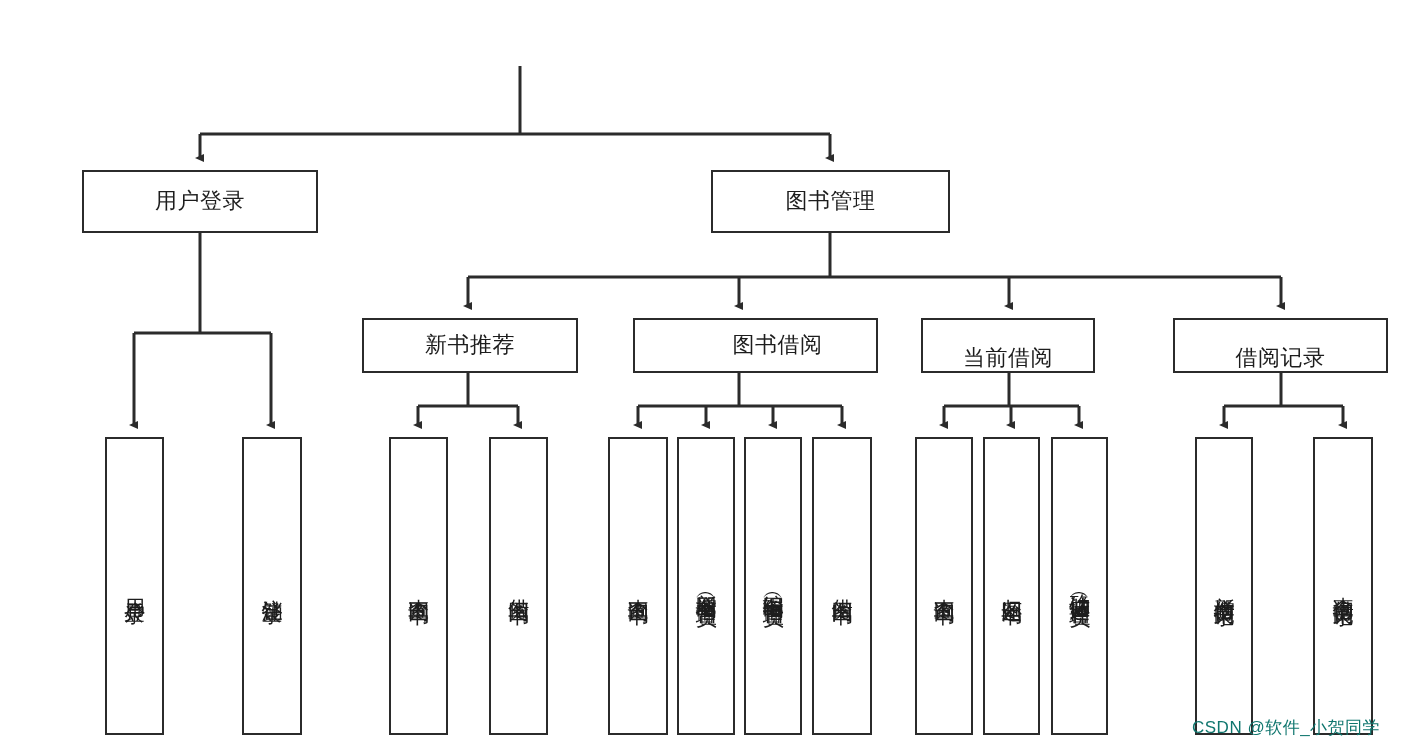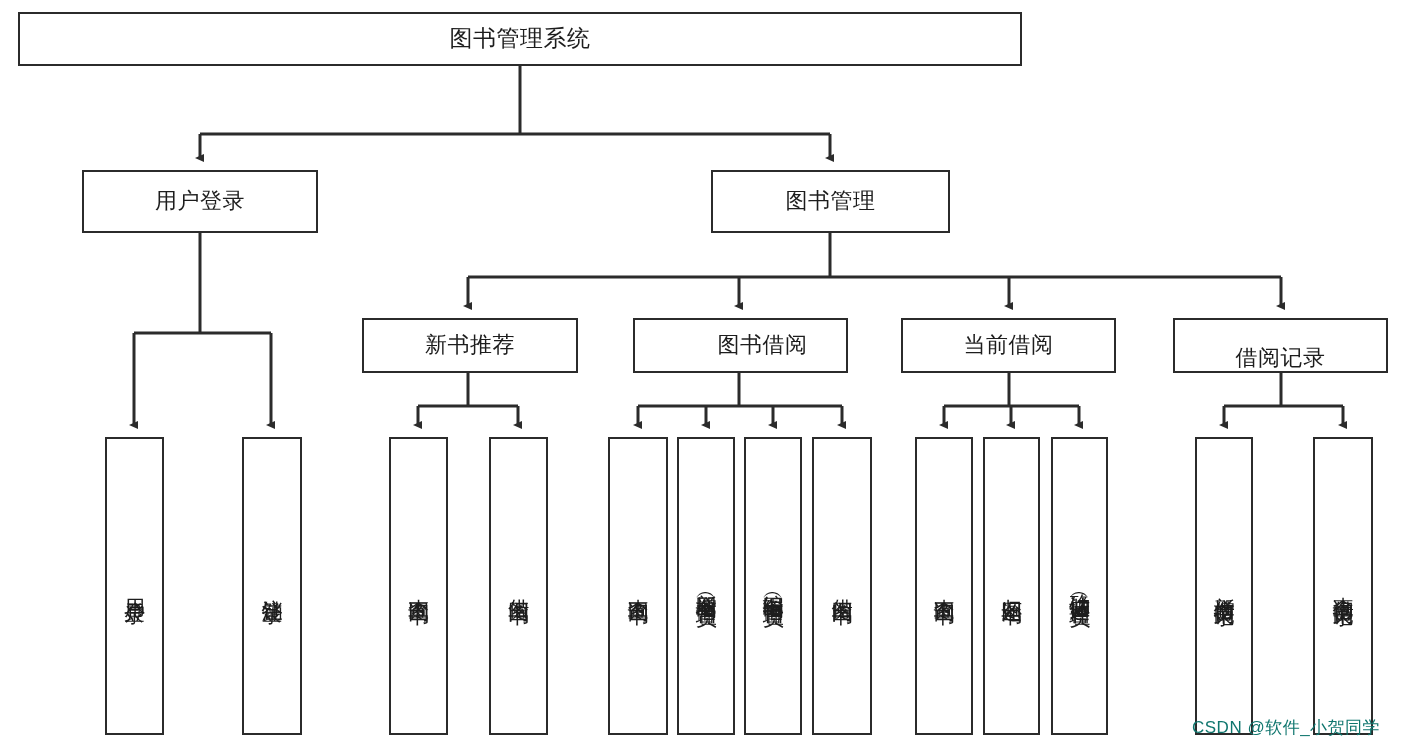--- a/index.html
+++ b/index.html
@@ -114,38 +114,35 @@
       <path d="M1011,406 L1011,425" marker-end="url(#arrow)"></path>
       <path d="M1079,406 L1079,425" marker-end="url(#arrow)"></path>
 
       <path d="M1281,373 L1281,406"></path>
       <path d="M1224,406 L1343,406"></path>
       <path d="M1224,406 L1224,425" marker-end="url(#arrow)"></path>
       <path d="M1343,406 L1343,425" marker-end="url(#arrow)"></path>
     </g>
   </svg>
 
-  <div class="node horiz root" style="left:18px; top:12px; width:1004px; height:54px;">
-    <span>图书管理系统</span>
-  </div>
 
   <div class="node horiz" style="left:82px; top:170px; width:236px; height:63px;">
     <span>用户登录</span>
   </div>
   <div class="node horiz" style="left:711px; top:170px; width:239px; height:63px;font-family:Liberation Serif, serif;">
     <span>图书管理</span>
   </div>
 
   <div class="node horiz" style="left:362px; top:318px; width:216px; height:55px;">
     <span>新书推荐</span>
   </div>
-  <div class="node horiz" style="left:633px; top:318px; width:215px; height:55px;padding-left:44px;">
+  <div class="node horiz" style="left:633px; top:318px; width:245px; height:55px;padding-left:44px;">
     <span>图书借阅</span>
   </div>
-  <div class="node horiz" style="left:901px; top:318px; width:215px; height:55px;">
+  <div class="node horiz" style="left:921px; top:318px; width:174px; height:55px;align-items:flex-end;">
     <span>当前借阅</span>
   </div>
   <div class="node horiz" style="left:1173px; top:318px; width:215px; height:55px;align-items:flex-end;">
     <span>借阅记录</span>
   </div>
 
   <div class="node vert" style="left:105px; top:437px; width:59px; height:298px;">
     <span class="vlabel">用户登录</span>
   </div>
   <div class="node vert" style="left:242px; top:437px; width:60px; height:298px;">

